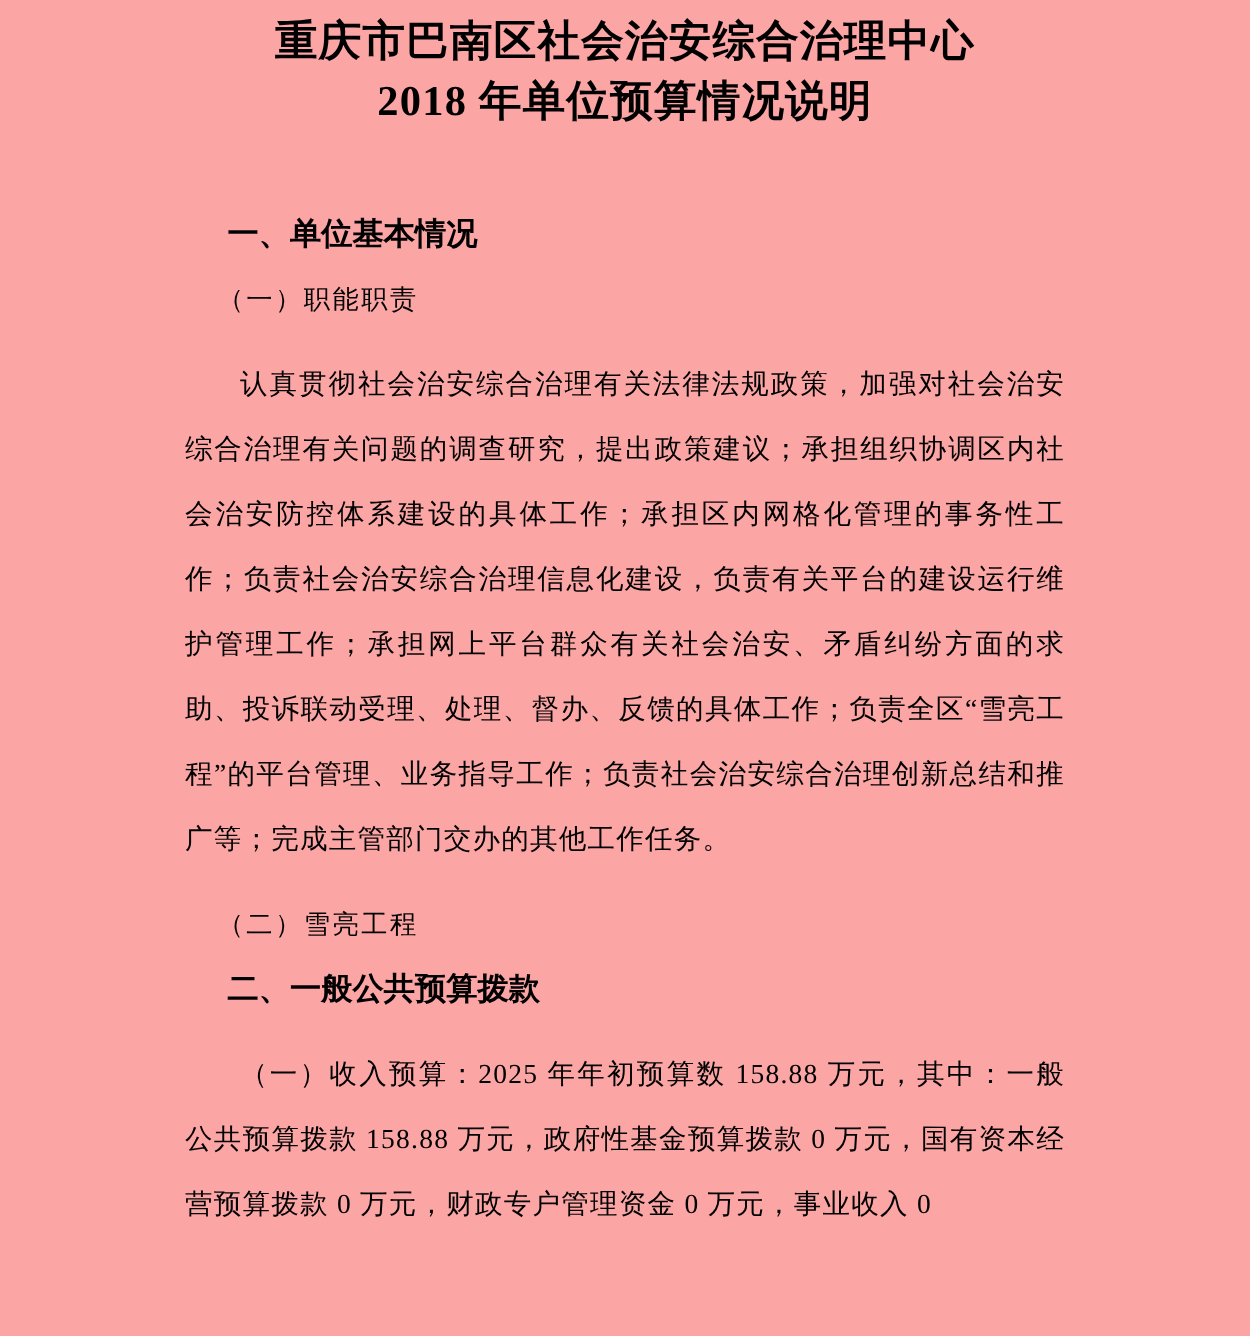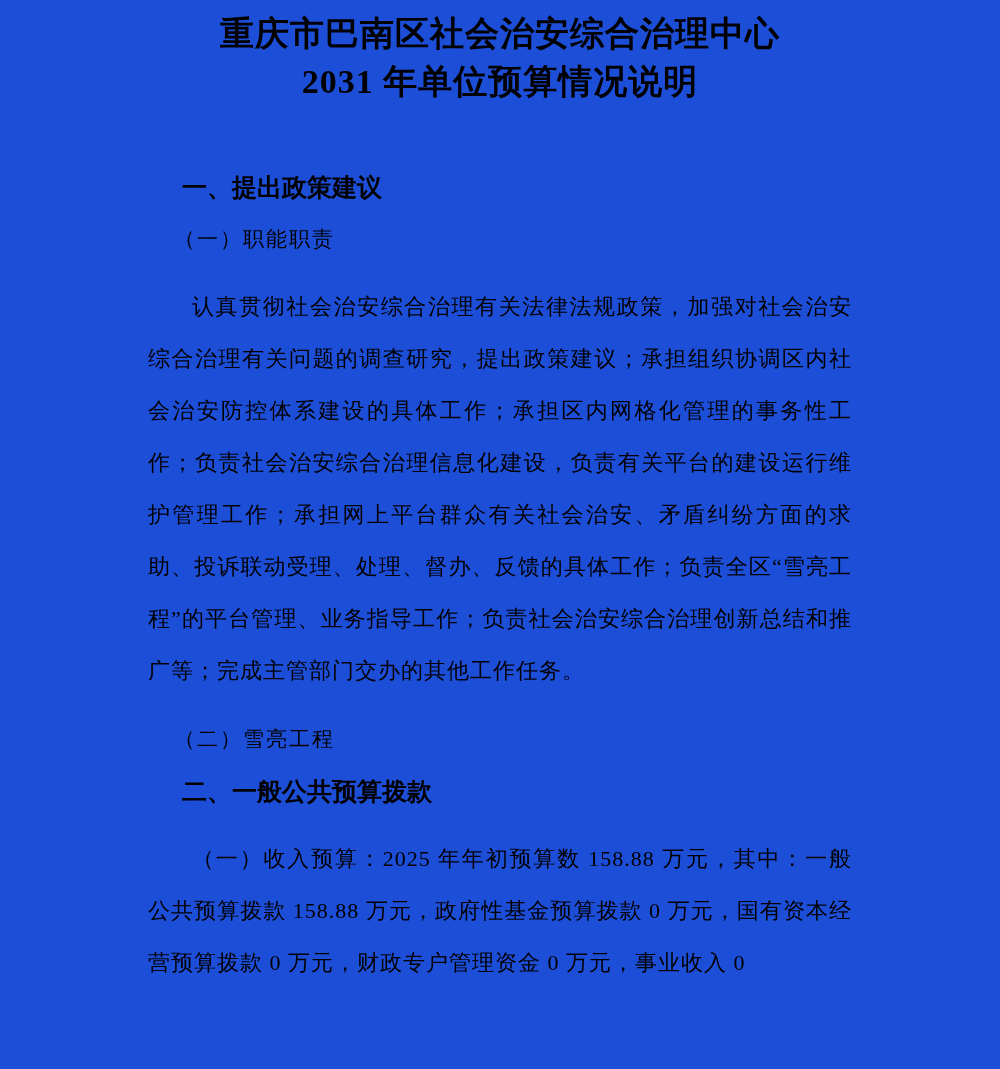--- a/index.html
+++ b/index.html
@@ -12,21 +12,21 @@
     width: 1000px;
     height: 1069px;
     overflow: hidden;
     position: relative;
   }
   .page {
     box-sizing: border-box;
     width: 1000px;
     height: 1069px;
     padding: 10px 132px 0 132px;
-    background: #1d4ed8;
+    background: #fca5a5;
   }
   .doc-title {
     font-family: "Liberation Serif", serif;
     font-weight: bold;
     font-size: 34px;
     line-height: 48px;
     text-align: center;
     letter-spacing: 1px;
     margin: 0 0 55px 0;
   }
@@ -62,24 +62,24 @@
     margin: 16px;
   }
 </style>
 </head>
 <body>
 
 <div class="page">
 
   <h1 class="doc-title">
     <span>重庆市巴南区社会治安综合治理中心</span><br>
-    <span>2031 年单位预算情况说明</span>
+    <span>2018 年单位预算情况说明</span>
   </h1>
 
-  <p class="h1">一、提出政策建议</p>
+  <p class="h1">一、单位基本情况</p>
 
   <p class="h2">（一）职能职责</p>
 
   <p class="para">认真贯彻社会治安综合治理有关法律法规政策，加强对社会治安综合治理有关问题的调查研究，提出政策建议；承担组织协调区内社会治安防控体系建设的具体工作；承担区内网格化管理的事务性工作；负责社会治安综合治理信息化建设，负责有关平台的建设运行维护管理工作；承担网上平台群众有关社会治安、矛盾纠纷方面的求助、投诉联动受理、处理、督办、反馈的具体工作；负责全区“雪亮工程”的平台管理、业务指导工作；负责社会治安综合治理创新总结和推广等；完成主管部门交办的其他工作任务。</p>
 
   <p class="h2">（二）雪亮工程</p>
 
 
   <p class="h1">二、一般公共预算拨款</p>
 

